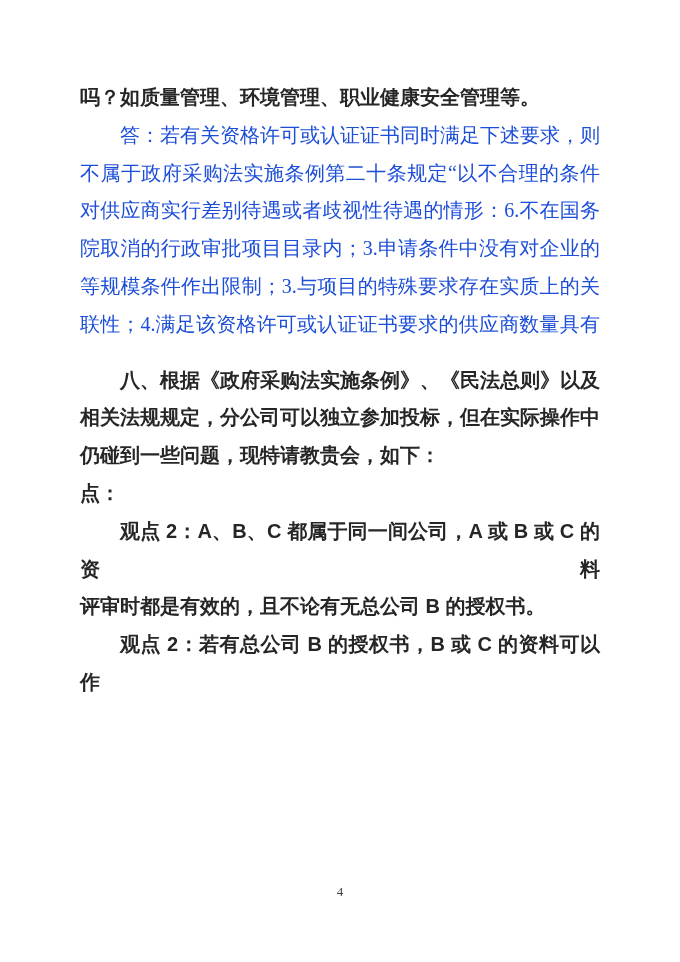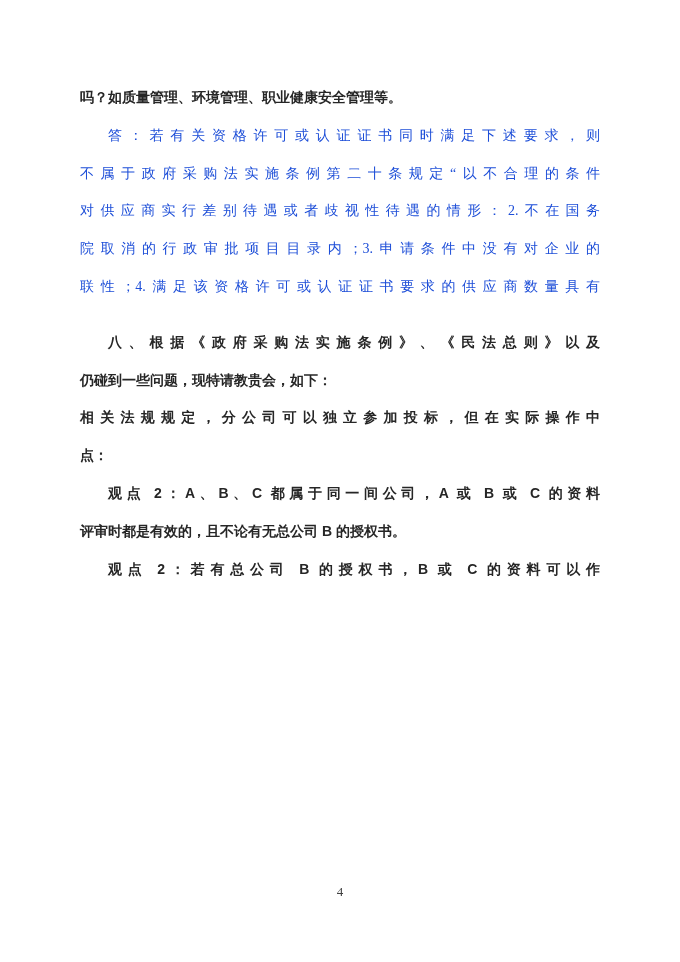--- a/index.html
+++ b/index.html
@@ -14,21 +14,21 @@
     background: #ffffff;
     overflow: hidden;
   }
   .content {
     position: absolute;
     left: 80px;
     top: 79px;
     width: 520px;
   }
   .line {
-    font-size: 14px;
+    font-size: 20px;
     line-height: 37.8px;
     text-align: justify;
     text-align-last: justify;
     white-space: normal;
   }
   .line.last {
     text-align: left;
     text-align-last: left;
   }
   .line.indent {
@@ -64,31 +64,32 @@
 <div class="page">
   <div class="content">
 
     <div class="para hei">
       <div class="line last">吗？如质量管理、环境管理、职业健康安全管理等。</div>
     </div>
 
     <div class="para fang">
       <div class="line indent">答：若有关资格许可或认证证书同时满足下述要求，则</div>
       <div class="line">不属于政府采购法实施条例第二十条规定“以不合理的条件</div>
-      <div class="line">对供应商实行差别待遇或者歧视性待遇的情形：2.不在国务</div>
+      <div class="line">对供应商实行差别待遇或者歧视性待遇的情形：6.不在国务</div>
       <div class="line">院取消的行政审批项目目录内；3.申请条件中没有对企业的</div>
+      <div class="line">等规模条件作出限制；3.与项目的特殊要求存在实质上的关</div>
       <div class="line">联性；4.满足该资格许可或认证证书要求的供应商数量具有</div>
     </div>
 
     <div class="section-gap"></div>
 
     <div class="para hei">
       <div class="line indent">八、根据《政府采购法实施条例》、《民法总则》以及</div>
+      <div class="line">相关法规规定，分公司可以独立参加投标，但在实际操作中</div>
       <div class="line last">仍碰到一些问题，现特请教贵会，如下：</div>
-      <div class="line">相关法规规定，分公司可以独立参加投标，但在实际操作中</div>
     </div>
 
 
     <div class="para hei">
       <div class="line last">点：</div>
     </div>
 
     <div class="para hei">
       <div class="line indent">观点 2：A、B、C 都属于同一间公司，A 或 B 或 C 的资料</div>
       <div class="line last">评审时都是有效的，且不论有无总公司 B 的授权书。</div>

